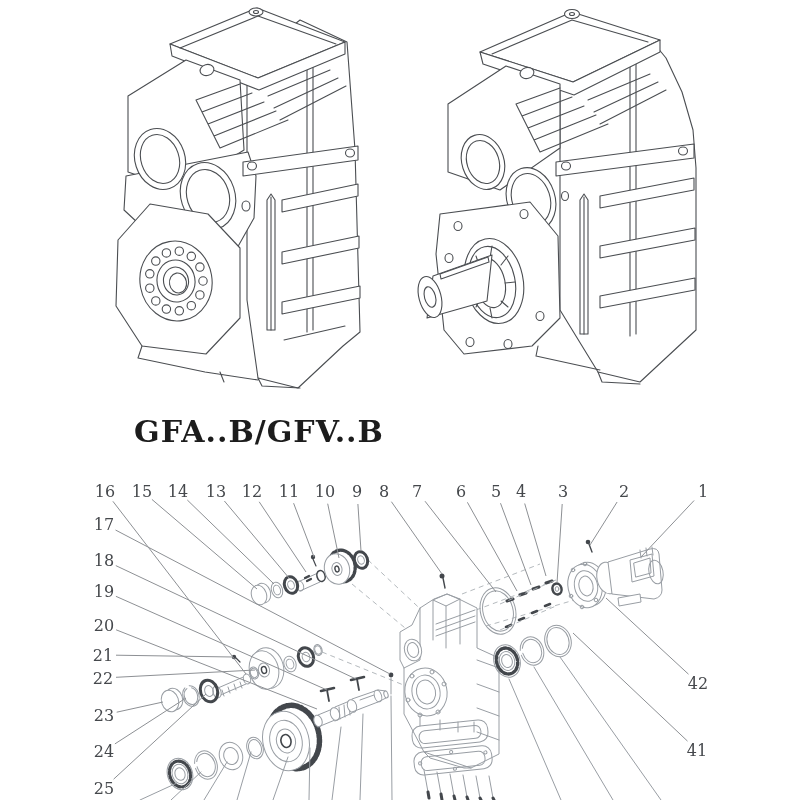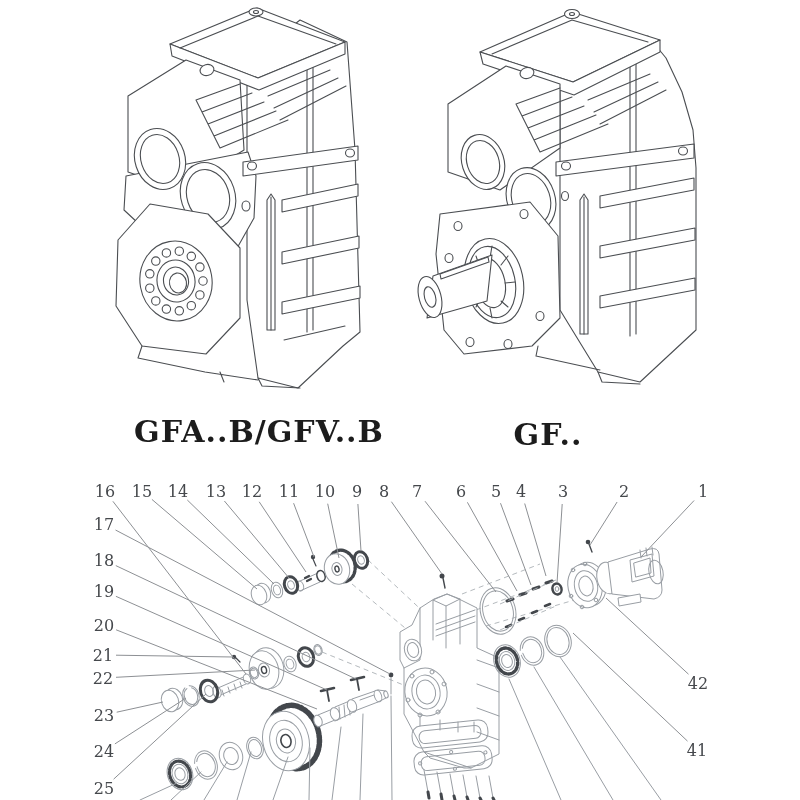--- a/index.html
+++ b/index.html
@@ -377,14 +377,13 @@
         <line x1="113.6" y1="779.2" x2="206" y2="694" stroke="#8d9094" stroke-width="1"></line>
         <text x="104" y="793.5" text-anchor="middle" font-size="16" fill="#45484c" font-family="&quot;DejaVu Serif&quot;, serif">25</text>
         <line x1="687.5" y1="741.1" x2="573" y2="633" stroke="#8d9094" stroke-width="1"></line>
         <text x="697" y="755.5" text-anchor="middle" font-size="16" fill="#45484c" font-family="&quot;DejaVu Serif&quot;, serif">41</text>
         <line x1="688.5" y1="674.2" x2="606" y2="598" stroke="#8d9094" stroke-width="1"></line>
         <text x="698" y="688.5" text-anchor="middle" font-size="16" fill="#45484c" font-family="&quot;DejaVu Serif&quot;, serif">42</text>
       </g>
 </svg>
 
   <div class="model-label" style="left:128px;top:414px;width:262px;text-align:center;">GFA..B/GFV..B</div>
-  <div class="model-label" style="left:478px;top:417px;width:140px;">GF..</div>
 </div>
 
 </body></html>

